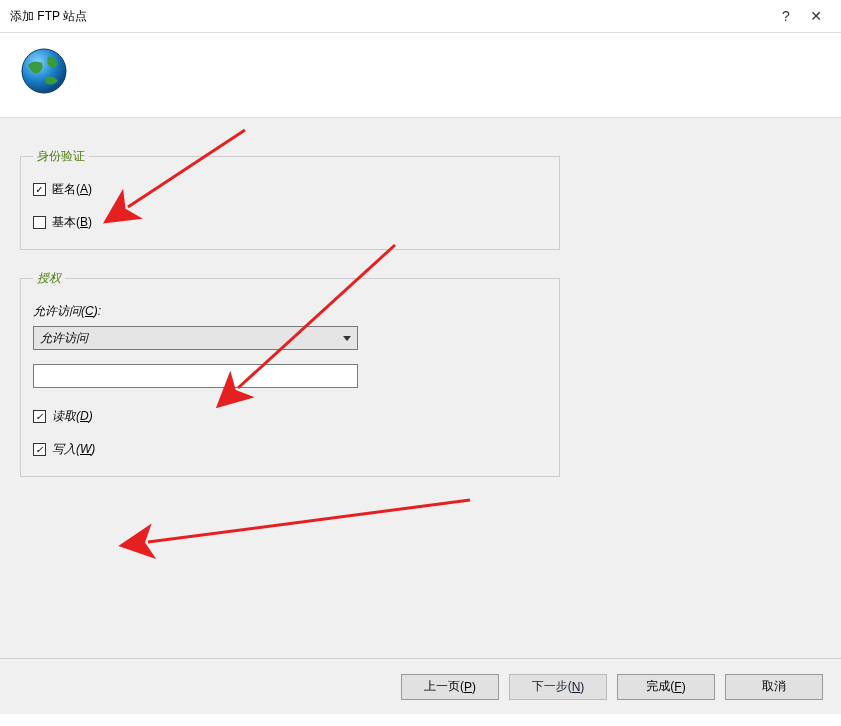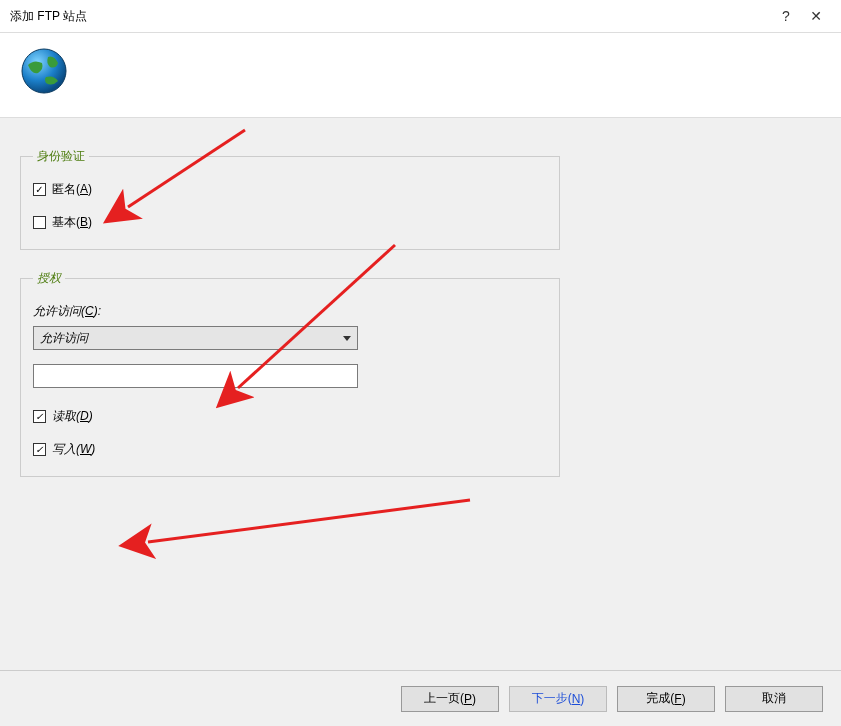--- a/index.html
+++ b/index.html
@@ -93,42 +93,42 @@
       width: 325px;
       height: 24px;
       border: 1px solid #7a7a7a;
       background: #fff;
       padding: 0 4px;
     }
     .perm-section { margin-top: 20px; }
     .perm-title { margin-bottom: 12px; }
     .button-bar {
       position: absolute;
-      bottom: 0; left: 0; right: 0;
+      bottom: 12px; left: 0; right: 0;
       height: 56px;
       border-top: 1px solid #ccc;
       display: flex;
       justify-content: flex-end;
       align-items: center;
       gap: 10px;
       padding: 0 18px;
       background: #f0f0f0;
     }
     .btn {
       min-width: 98px;
       height: 26px;
       border: 1px solid #999;
       background: #e1e1e1;
       display: inline-flex;
       align-items: center;
       justify-content: center;
       font-size: 12px;
       color: #000;
     }
-    .btn.disabled { color: #1d4ed8; border-color: #bbb; }
+    .btn.disabled { color: #0f172a; border-color: #bbb; }
     .arrow-svg {
       position: absolute;
       pointer-events: none;
       top: 0; left: 0;
     }
   </style>
 </head>
 <body>
 
 <div class="titlebar">

